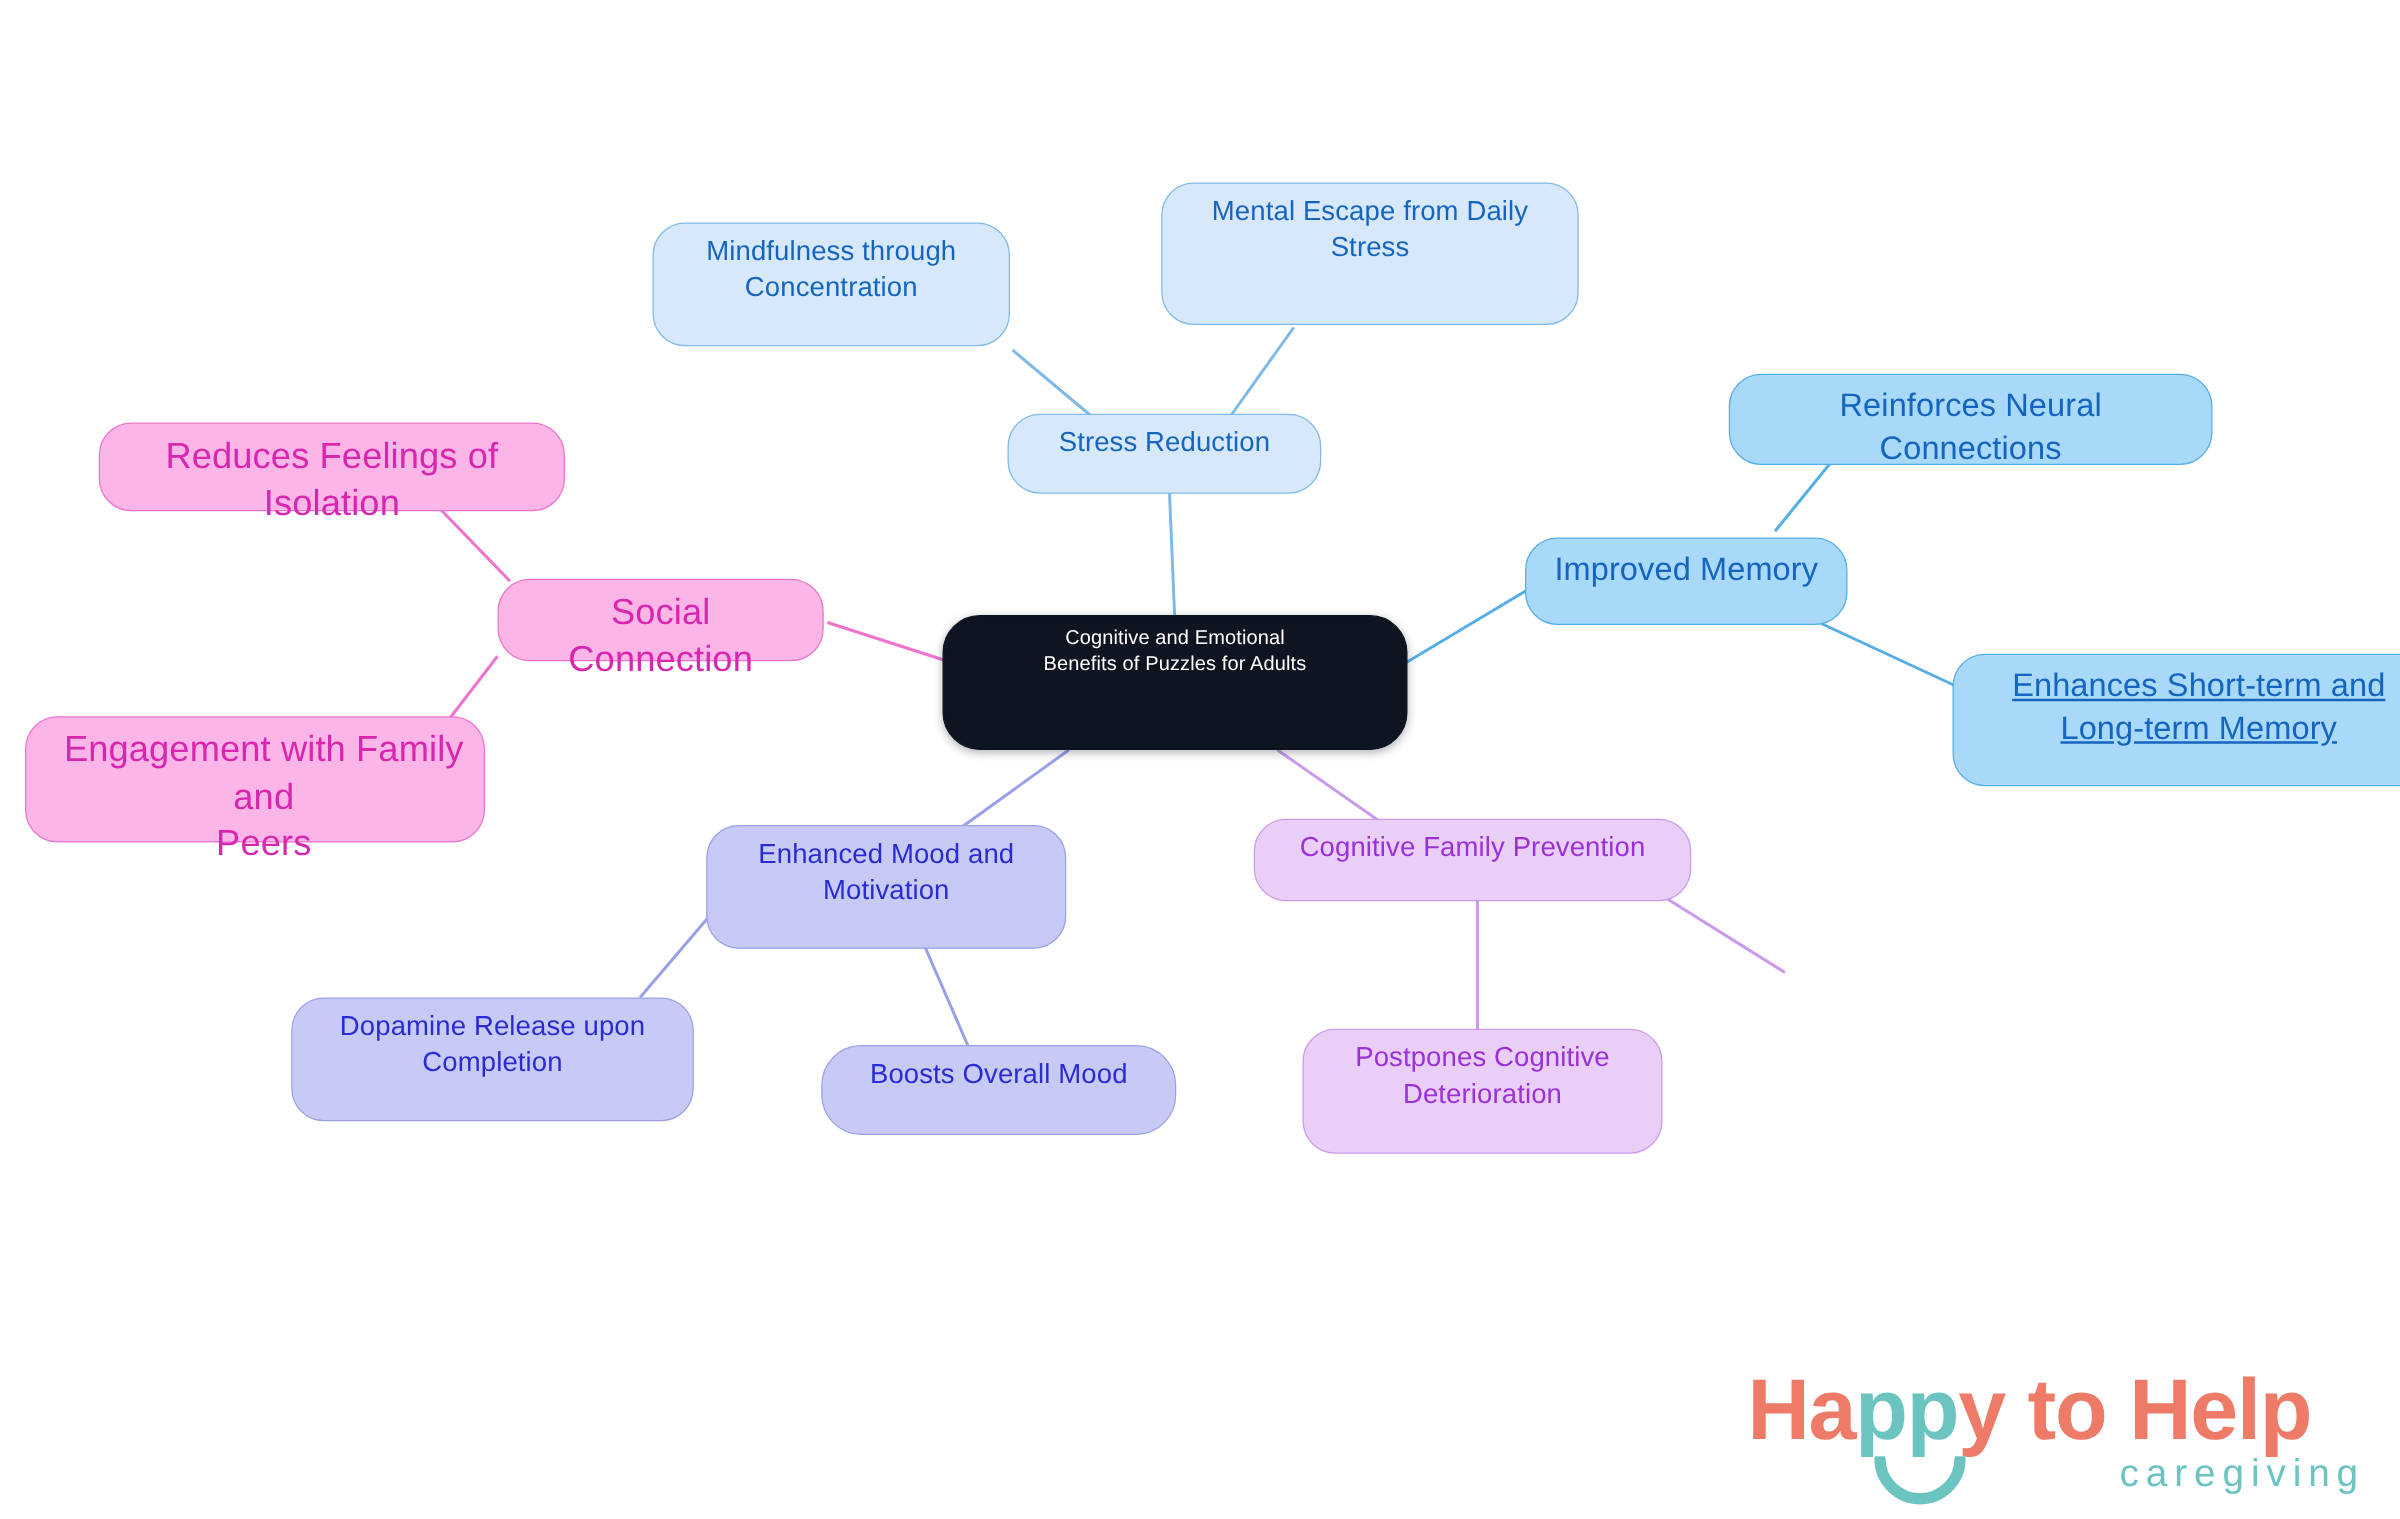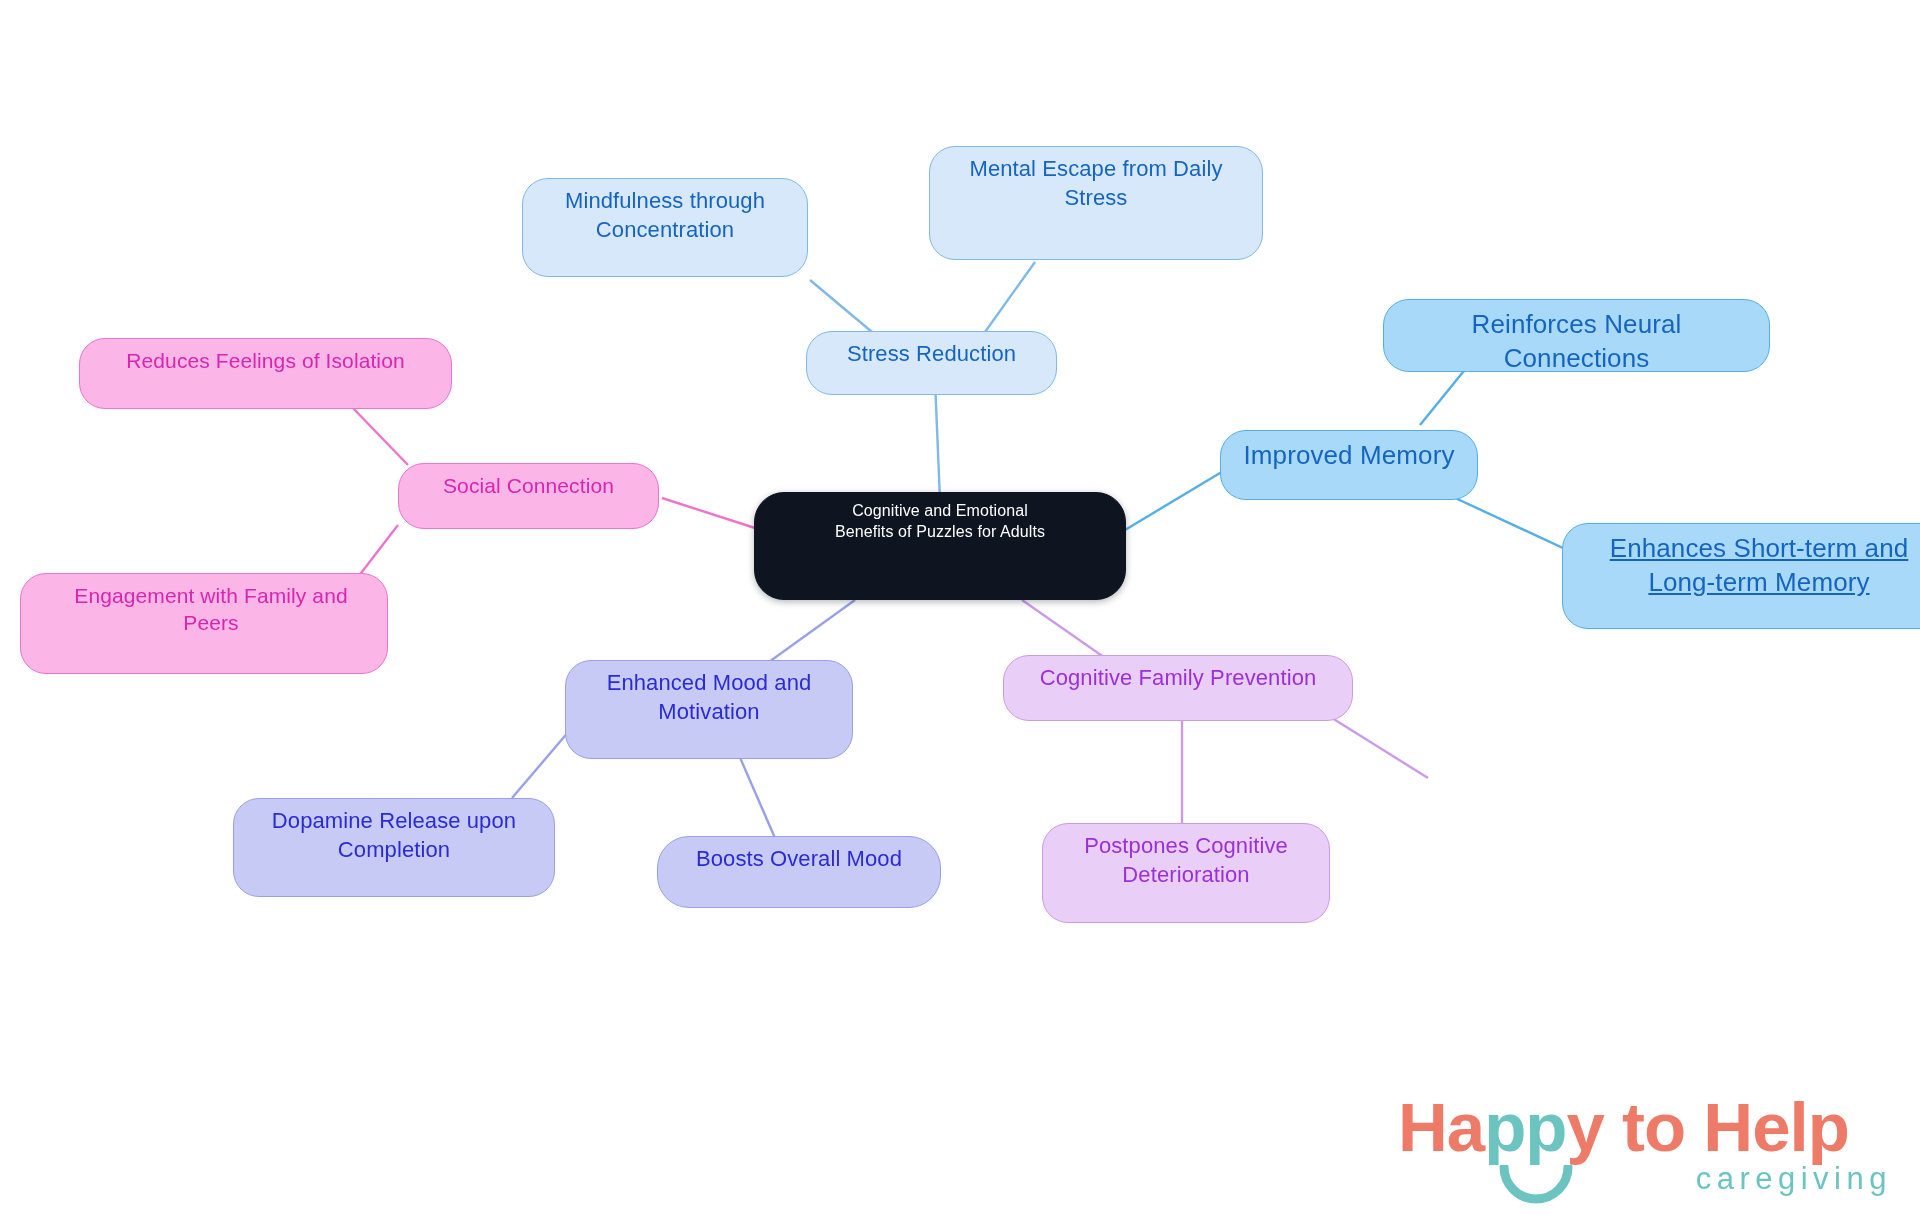--- a/index.html
+++ b/index.html
@@ -18,21 +18,21 @@
   }
   .node span{display:block;}
 
   .node-root{
     background:#0E1420;border-color:#0E1420;color:#ffffff;
     font-size:16px;border-radius:30px;
     box-shadow:0 2px 7px rgba(10,15,30,.30);
   }
   .node-blue-l{background:#D6E8FA;border-color:#7FB9EA;color:#1565C0;font-size:22px;}
   .node-blue-d{background:#A9D9F8;border-color:#56AEE6;color:#1565C0;font-size:26px;}
-  .node-pink  {background:#FBB6E7;border-color:#EE73CD;color:#D926AE;font-size:21px;}
+  .node-pink  {background:#FBB6E7;border-color:#EE73CD;color:#D926AE;font-size:29px;}
   .node-peri  {background:#C6CAF5;border-color:#9AA0E8;color:#2B2BD4;font-size:22px;}
   .node-violet{background:#E9CEF7;border-color:#CB9BEA;color:#9B30D9;font-size:22px;}
 
   
   #logo{position:absolute;left:1398px;top:1093px;width:500px;height:110px;}
   .logo-word{
     position:absolute;left:0;top:0;font-size:69px;font-weight:700;
     letter-spacing:-1px;white-space:nowrap;line-height:1;
   }
   .lg-coral{color:#EE7A68;}

